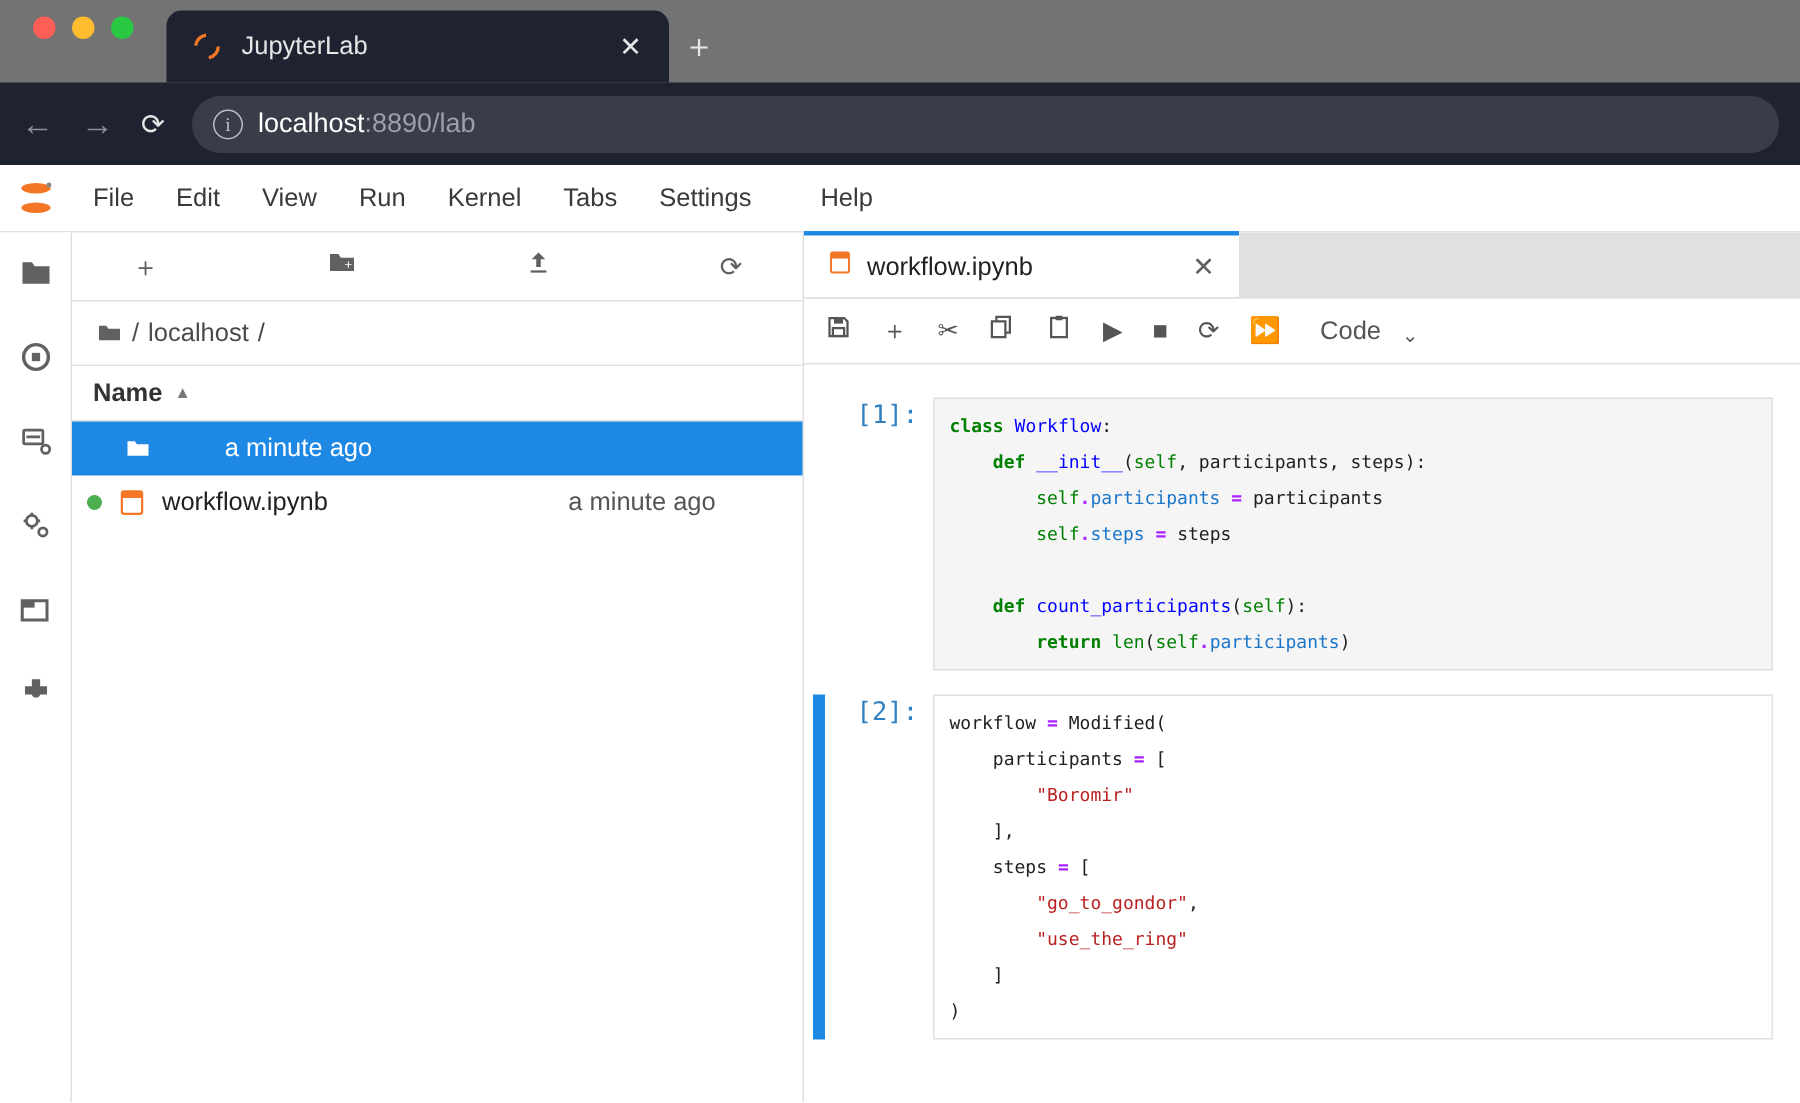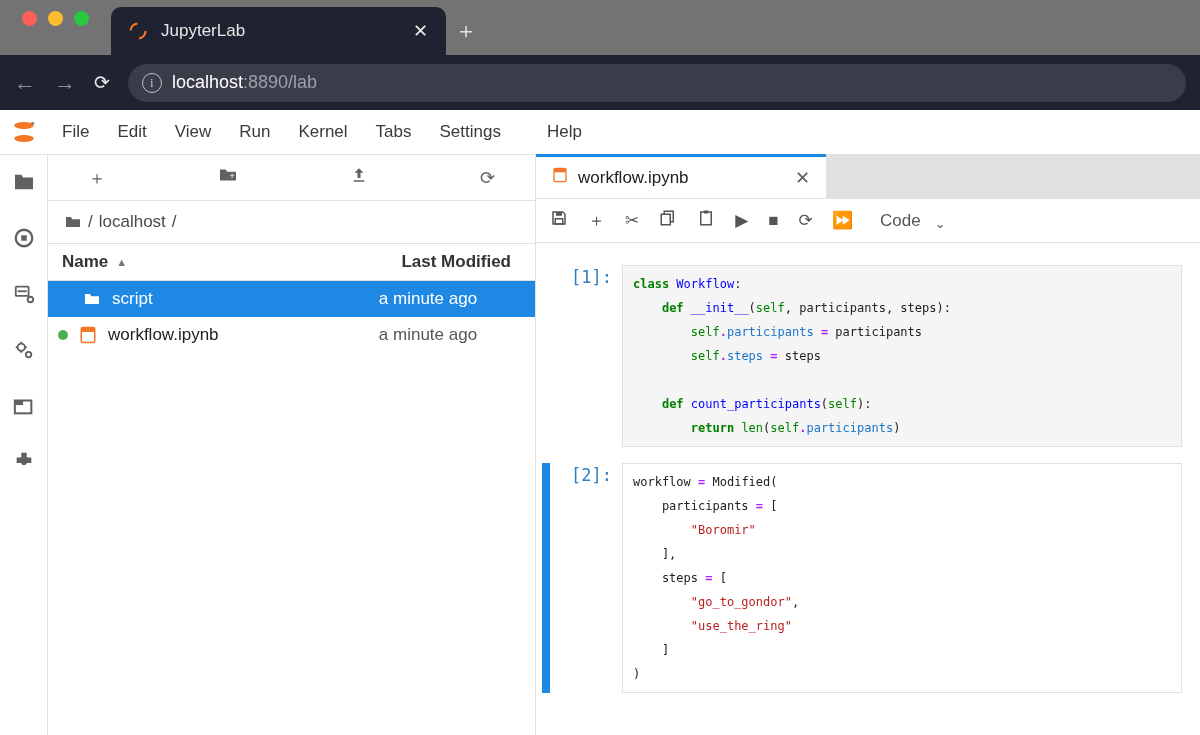--- a/index.html
+++ b/index.html
@@ -198,31 +198,29 @@
         </svg>
       <span>/</span>
       <span>localhost</span>
       <span>/</span>
     </div>
     <div class="fb-header">
       <div class="col-name">
         <span>Name</span>
         <span class="sort-caret">▲</span>
       </div>
-      <div class="col-mod">Last Modified</div>
     </div>
     <div class="fb-list">
       <div class="fb-row selected">
         <span style="width:10px"></span>
         <span class="file-ic">
           <svg width="18" height="14" viewBox="0 0 24 20">
               <path fill="#fff" d="M2 3h7l2 3h11v11H2z"></path>
             </svg>
         </span>
-        <span class="fname">script</span>
         <span class="fmod">a minute ago</span>
       </div>
       <div class="fb-row">
         <span class="running-dot"></span>
         <span class="file-ic">
           <svg width="18" height="18" viewBox="0 0 24 24">
               <rect x="3" y="2" width="18" height="20" rx="2" fill="none" stroke="#f37726" stroke-width="2"></rect>
               <rect x="3" y="2" width="18" height="6" fill="#f37726"></rect>
             </svg>
         </span>

